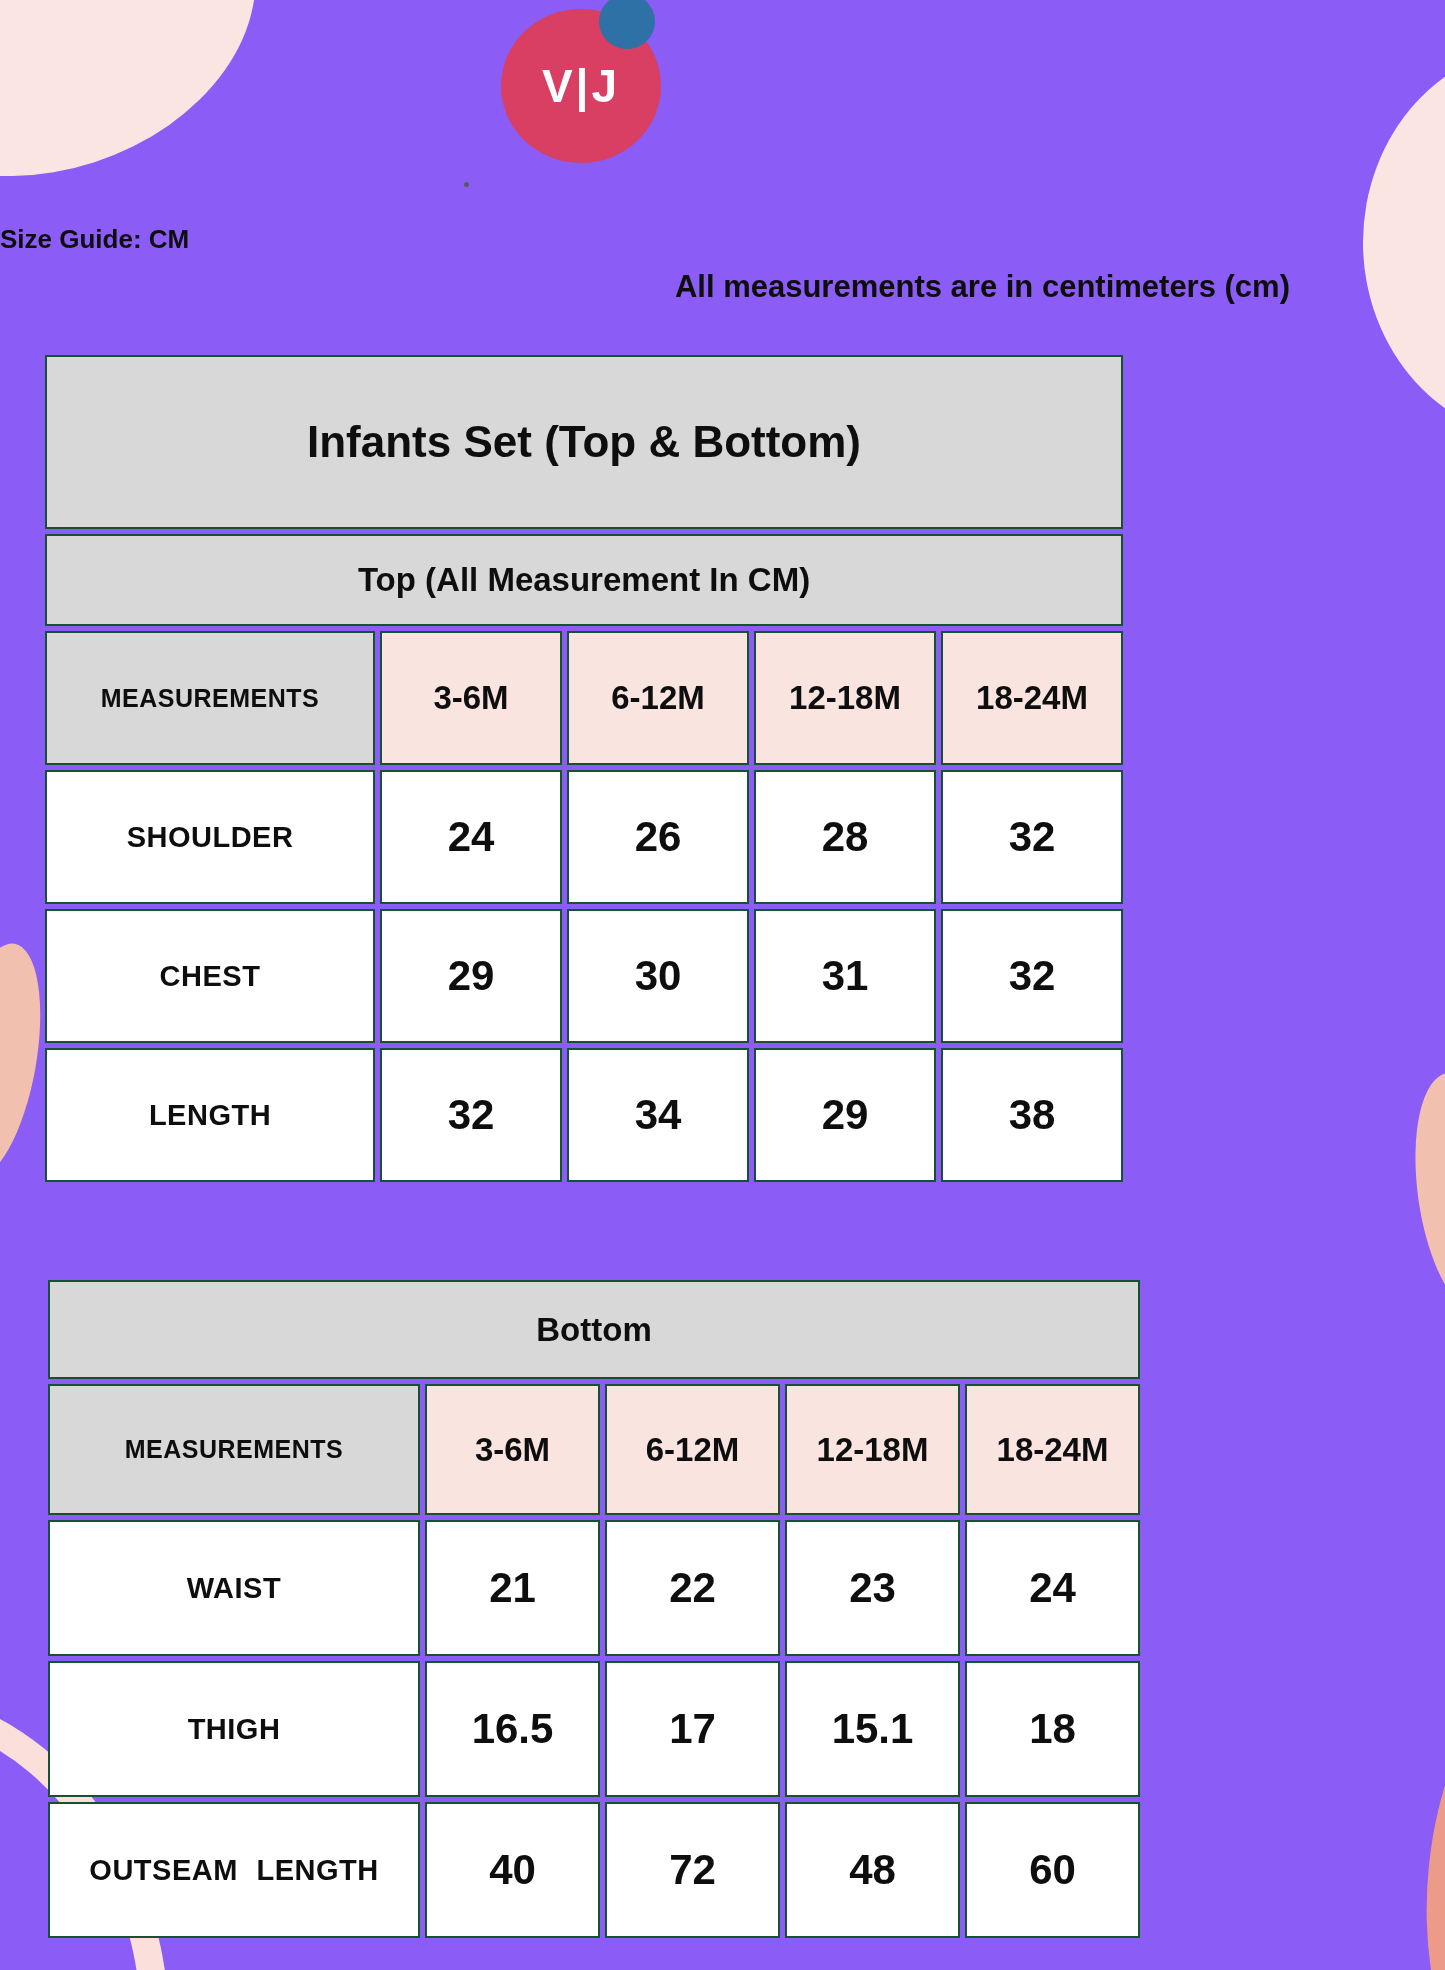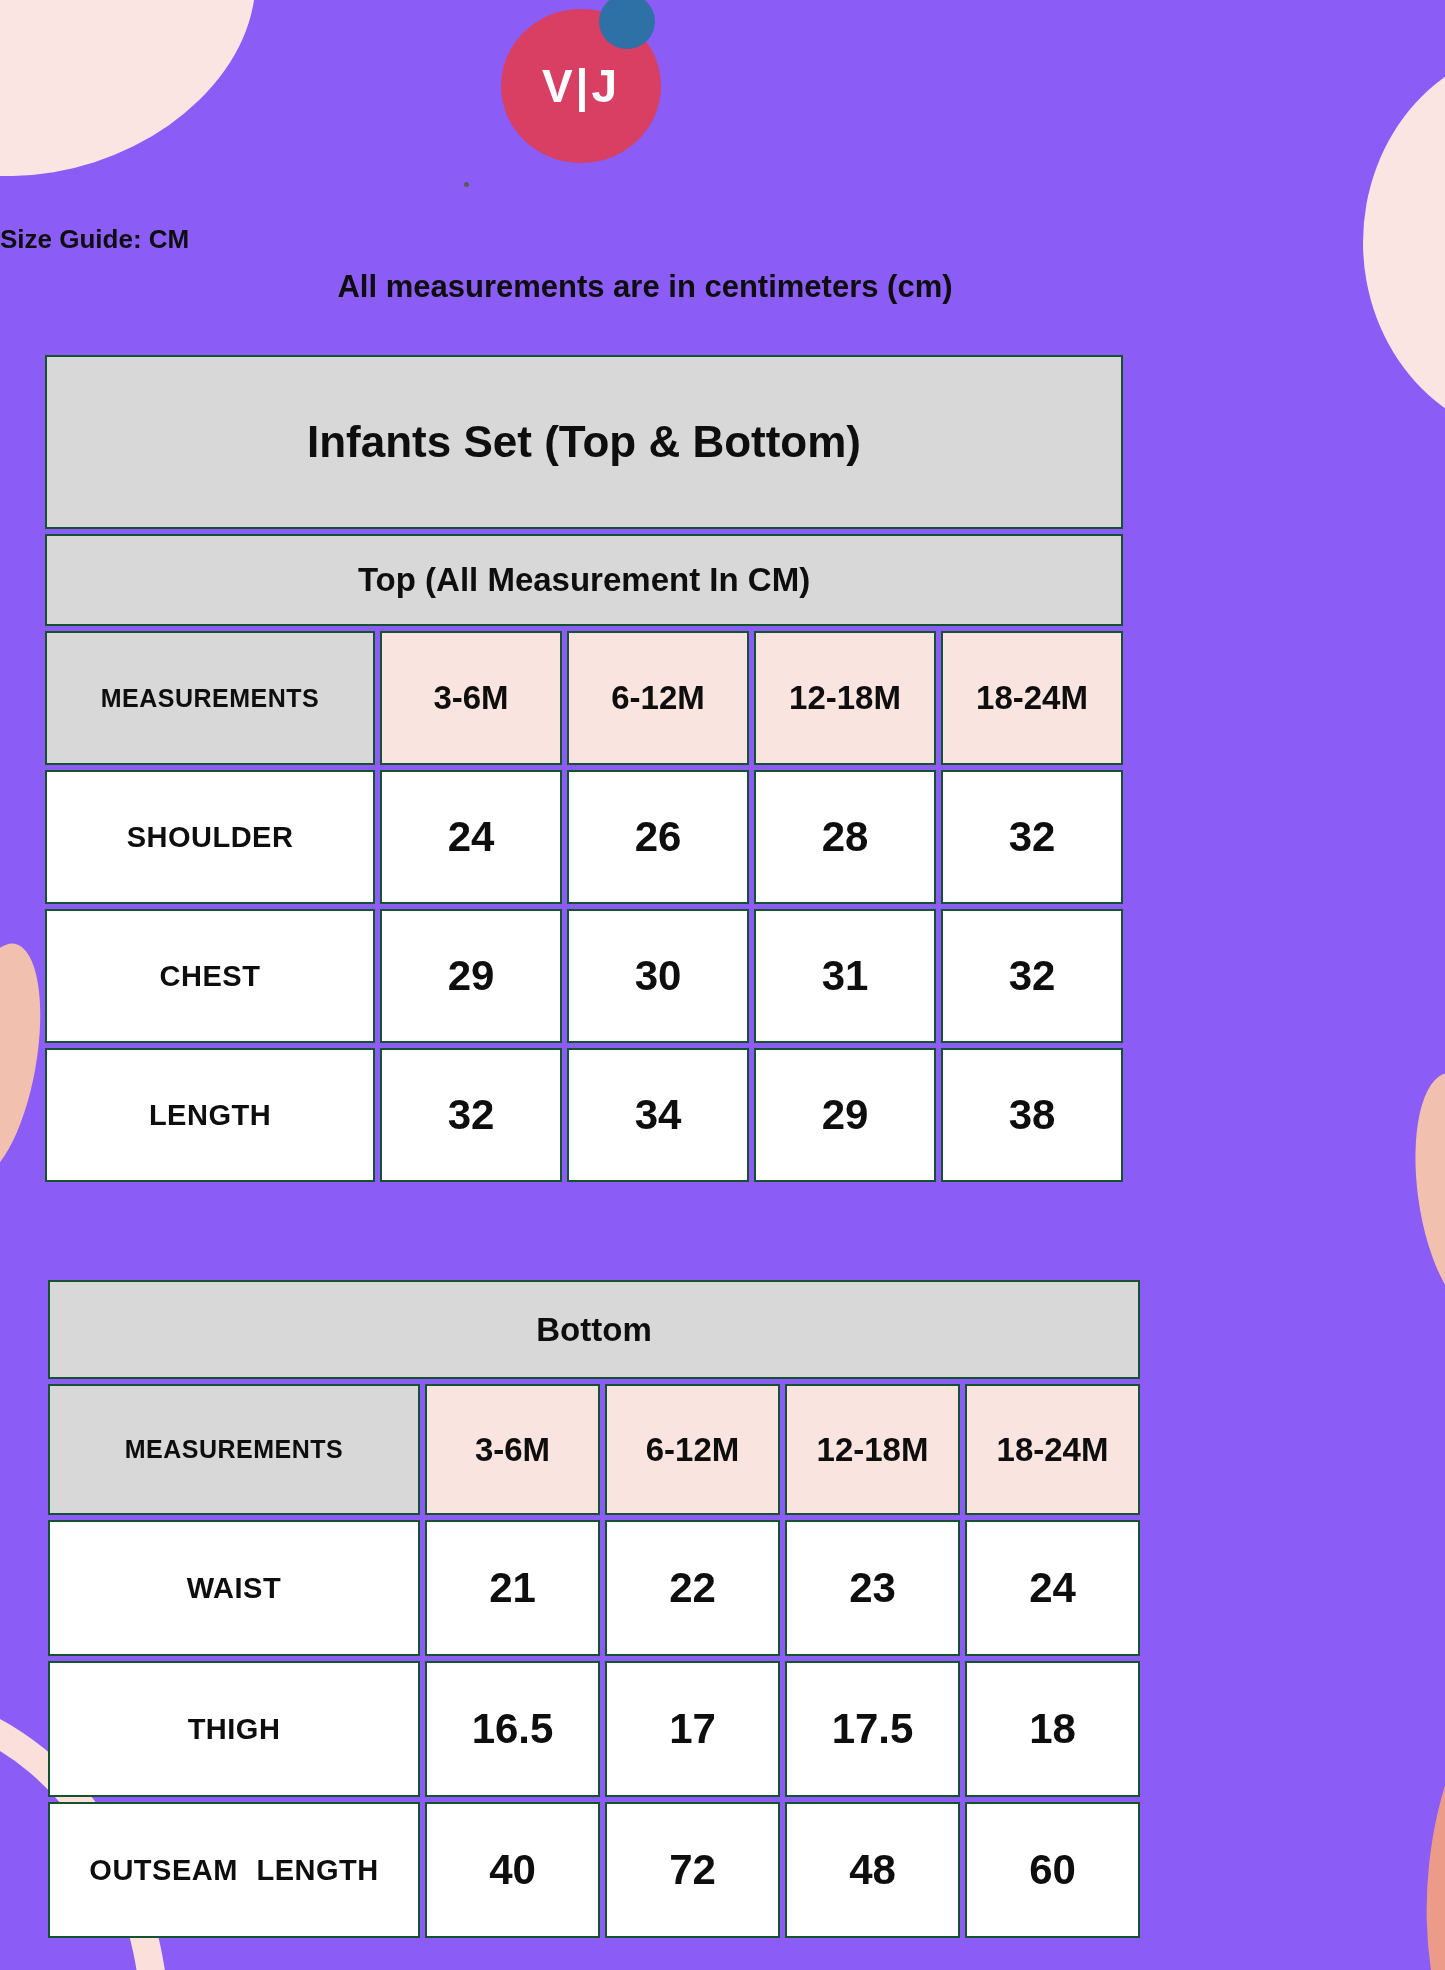--- a/index.html
+++ b/index.html
@@ -24,21 +24,21 @@
   .logo-circle{
     position:absolute;left:501px;top:9px;width:160px;height:154px;
     background:#d83f62;border-radius:50%;
     display:flex;align-items:center;justify-content:center;
   }
   .logo-text{color:#ffffff;font-size:46px;font-weight:700;letter-spacing:3px;}
   .logo-dot{position:absolute;left:599px;top:-6px;width:56px;height:55px;background:#2e71a6;border-radius:50%;}
   
   .title{position:absolute;left:0;top:224px;width:1220px;text-align:left;
          font-size:26px;font-weight:700;}
-  .subtitle{position:absolute;left:0;top:269px;width:1290px;text-align:center;
+  .subtitle{position:absolute;left:0;top:269px;width:1290px;text-align:right;
          font-size:31px;font-weight:700;}
   
   table.size-table{
     position:absolute;
     border-collapse:separate;border-spacing:5px;
     table-layout:fixed;
   }
   table.t1{left:40px;top:350px;width:1063px;}
   table.t2{left:43px;top:1275px;width:1077px;}
   .size-table td{
@@ -151,21 +151,21 @@
       <td class="row-label">WAIST</td>
       <td class="val">21</td>
       <td class="val">22</td>
       <td class="val">23</td>
       <td class="val">24</td>
     </tr>
     <tr class="r-data">
       <td class="row-label">THIGH</td>
       <td class="val">16.5</td>
       <td class="val">17</td>
-      <td class="val">17.5</td>
+      <td class="val">15.1</td>
       <td class="val">18</td>
     </tr>
     <tr class="r-data">
       <td class="row-label">OUTSEAM LENGTH</td>
       <td class="val">40</td>
       <td class="val">72</td>
       <td class="val">48</td>
       <td class="val">60</td>
     </tr>
   </tbody>

